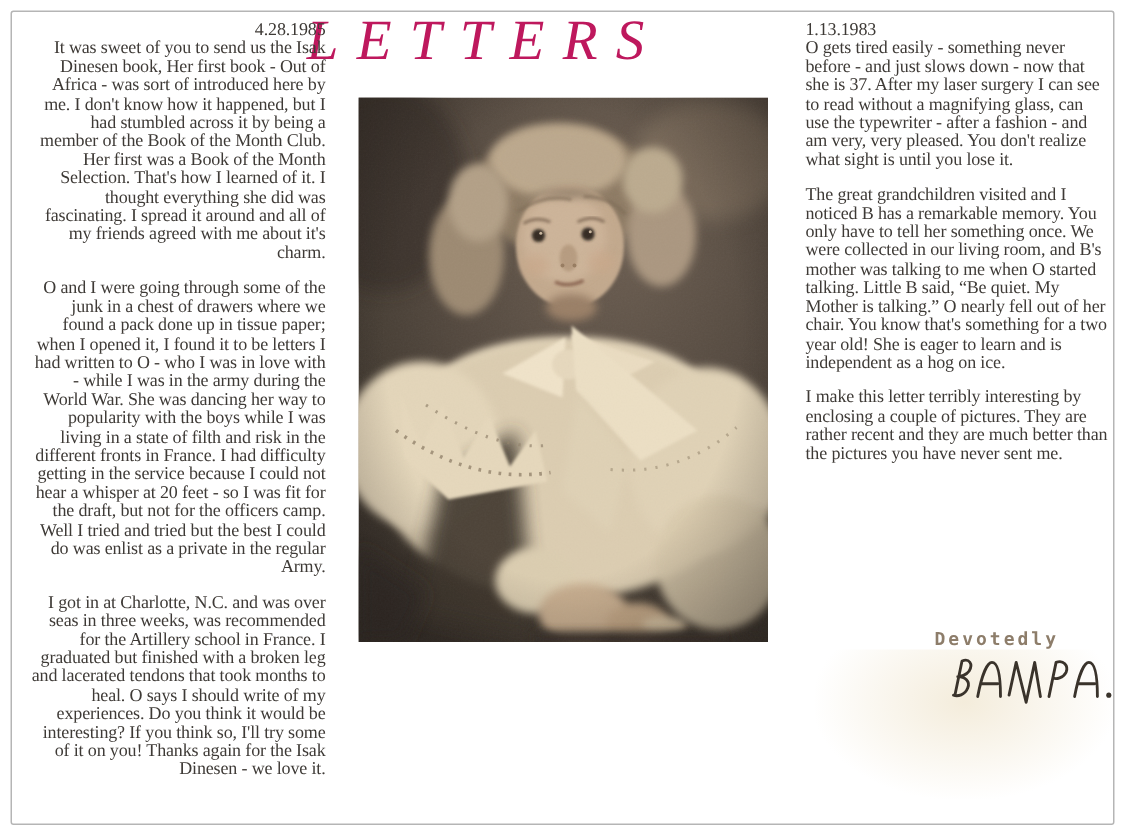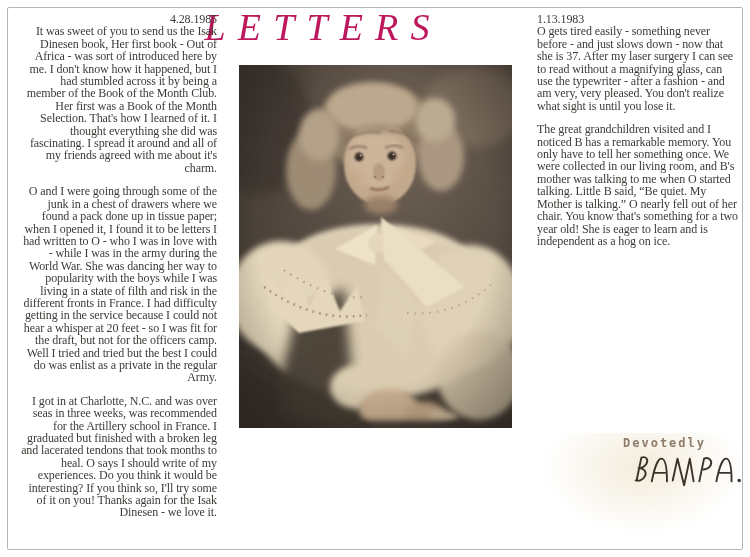--- a/index.html
+++ b/index.html
@@ -40,21 +40,21 @@
     position:absolute; left:239px; top:65px;
     width:273px; height:363px; margin:0;
   }
   .photo svg { display:block; }
   .scan-patch {
     position:absolute; left:543px; top:433px;
     width:200px; height:100px;
     background:radial-gradient(ellipse at 50% 35%, rgba(242,233,213,0.85), rgba(242,233,213,0) 72%);
     pointer-events:none;
   }
-  .signature { position:absolute; left:537px; top:436px; width:206px; }
+  .signature { position:absolute; left:537px; top:419px; width:206px; }
   .closing {
     font-family:"DejaVu Sans Mono", monospace;
     font-size:12px; font-weight:bold;
     letter-spacing:2px;
     color:#8d7d6a;
     margin-left:86px;
   }
   .bampa { margin-left:90px; margin-top:1px; display:block; }
 </style>
 </head>
@@ -170,20 +170,21 @@
     <rect width="273" height="363" fill="url(#vig)"></rect>
     <rect width="273" height="363" filter="url(#grain)" opacity="0.5"></rect>
   </svg>
 </figure>
 
 <section class="col right-col">
   <div class="date">1.13.1983</div>
   <div>
       <p>O gets tired easily - something never before - and just slows down - now that she is 37. After my laser surgery I can see to read without a magnifying glass, can use the typewriter - after a fashion - and am very, very pleased. You don't realize what sight is until you lose it.</p>
       <p>The great grandchildren visited and I noticed B has a remarkable memory. You only have to tell her something once. We were collected in our living room, and B's mother was talking to me when O started talking. Little B said, “Be quiet. My Mother is talking.” O nearly fell out of her chair. You know that's something for a two year old! She is eager to learn and is independent as a hog on ice.</p>
+      <p>I make this letter terribly interesting by enclosing a couple of pictures. They are rather recent and they are much better than the pictures you have never sent me.</p>
     </div>
 </section>
 
 <div class="scan-patch"></div>
 
 <div class="signature">
   <div class="closing">Devotedly</div>
   <svg class="bampa" width="118" height="38" viewBox="0 0 120 40" aria-label="BAMPA.">
     <g fill="none" stroke="#3a332b" stroke-width="2" stroke-linecap="round" stroke-linejoin="round">
       <path d="M8,31 L13,7 C18,5 21,9 18,14 C16,17 12,18 10,18 C15,18 19,21 17,26 C15,31 10,32 7,31"></path>

